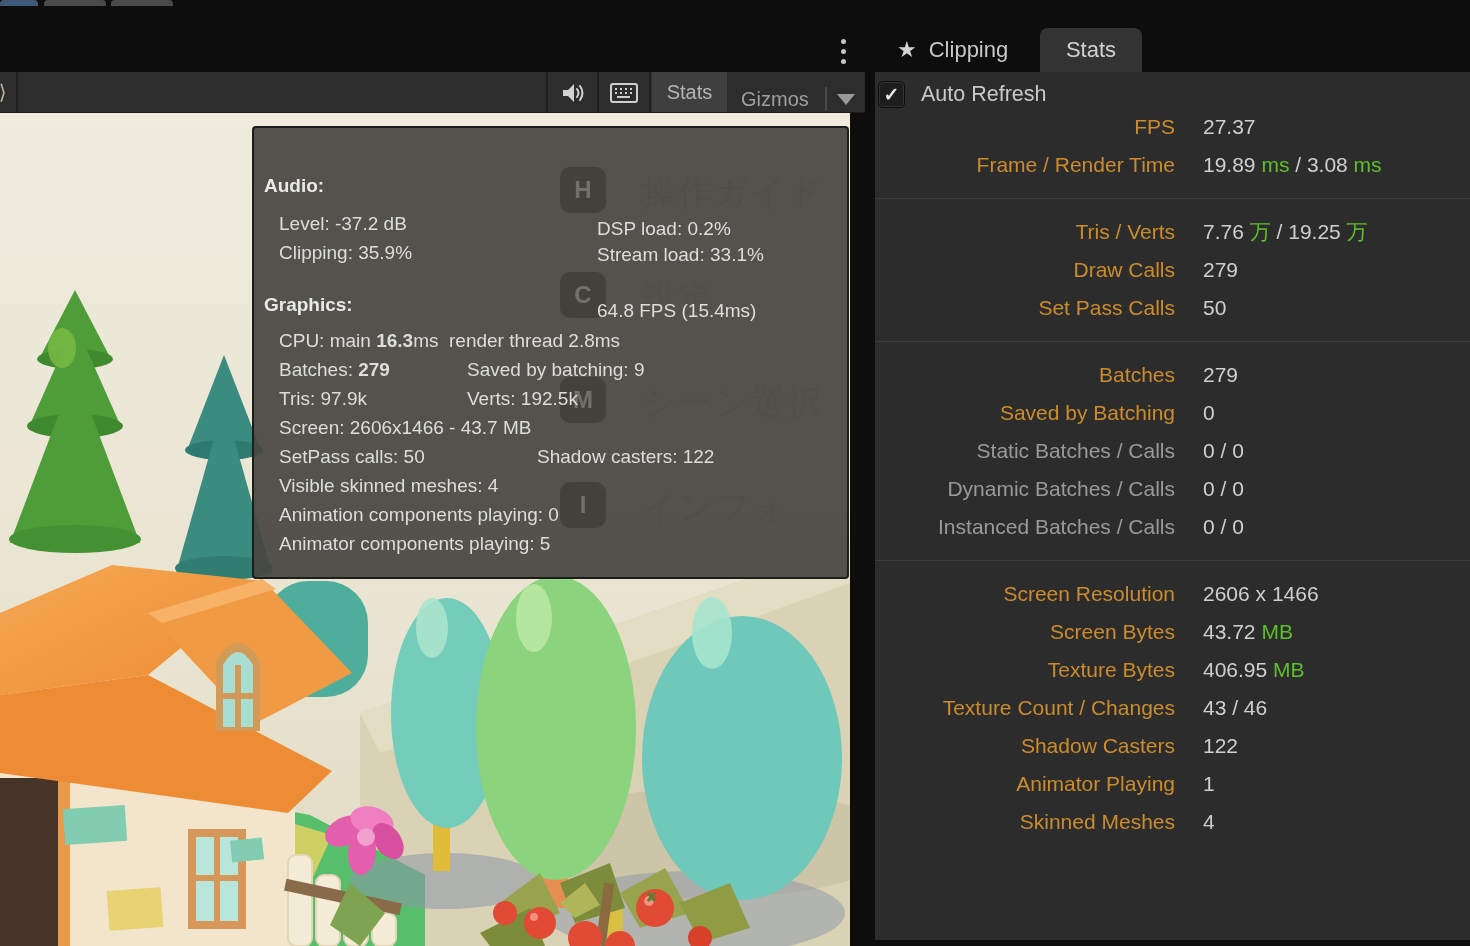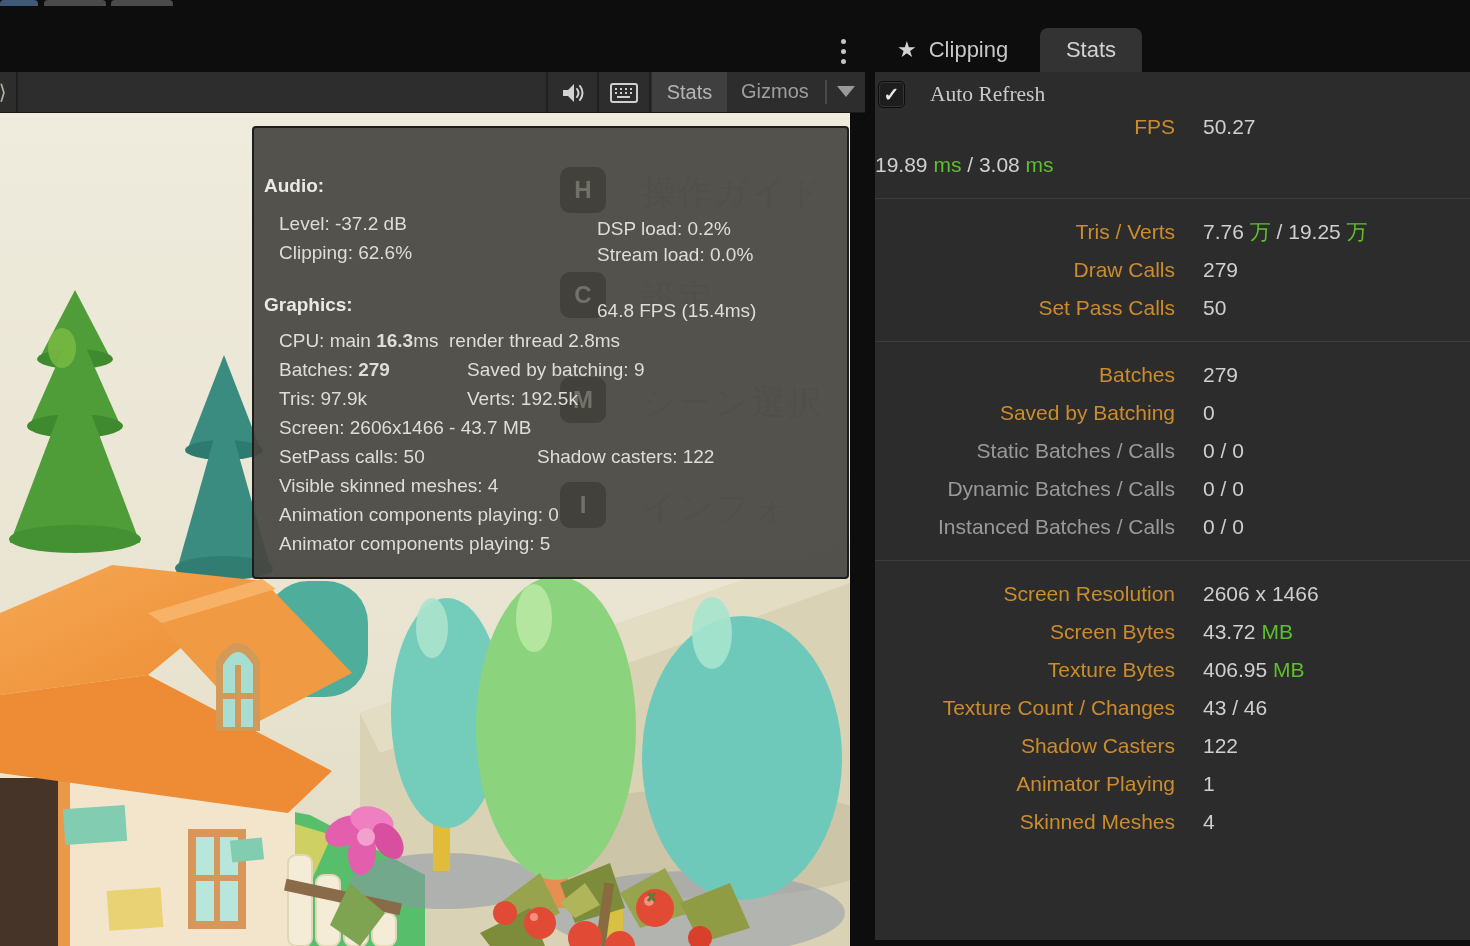--- a/index.html
+++ b/index.html
@@ -15,21 +15,21 @@
 
   
   .game-toolbar{position:absolute;left:0;top:72px;width:865px;height:41px;background:#2d2d2d;
     border-bottom:1px solid #1a1a1a;overflow:hidden;}
   .tb-partial{position:absolute;left:-9px;top:8px;width:22px;height:24px;color:#b9b4a6;font-size:20px;}
   .tb-sep{position:absolute;top:0;width:2px;height:41px;background:#202020;}
   .tb-btn{position:absolute;top:0;height:41px;display:flex;align-items:center;justify-content:center;
     color:#c9c9c9;}
   .tb-btn.text{font-size:20px;color:#a9a9a9;padding:0 14px;}
   .tb-btn.active{background:#3f3f3f;color:#b5b5b5;}
-  .gizmos-wrap{position:absolute;left:727px;top:0;width:138px;height:39px;display:flex;align-items:center;}
+  .gizmos-wrap{position:absolute;left:727px;top:0;width:138px;height:54px;display:flex;align-items:center;}
   .gizmos-label{font-size:20px;color:#9e9e9e;padding-left:14px;flex:1;}
   .gizmos-sep{width:2px;height:24px;background:#4a4a4a;margin-right:10px;}
   .caret{width:0;height:0;border-left:9px solid transparent;border-right:9px solid transparent;
     border-top:11px solid #9a9a9a;margin-right:10px;}
 
   
   .game-view{position:absolute;left:0;top:113px;width:850px;height:833px;overflow:hidden;background:#ebe7d8;}
 
   
   .stats-overlay{position:absolute;left:252px;top:13px;width:597px;height:453px;
@@ -48,21 +48,21 @@
   .fav-tab{position:absolute;left:14px;top:0;height:44px;display:flex;align-items:center;gap:12px;
     color:#c8c8c8;font-size:22px;padding:0 8px;}
   .fav-star{font-size:22px;color:#d2d2d2;}
   .stats-tab{position:absolute;left:165px;top:0;width:102px;height:44px;background:#333333;
     border-radius:8px 8px 0 0;display:flex;align-items:center;justify-content:center;color:#d2d2d2;font-size:22px;}
   .rp-body{position:absolute;left:0;top:72px;width:595px;height:868px;background:#2c2c2c;}
   .auto-row{position:absolute;left:3px;top:7px;height:30px;display:flex;align-items:center;}
   .checkbox{width:27px;height:27px;border-radius:5px;background:#1d1d1d;border:1px solid #0c0c0c;
     box-shadow:inset 0 0 0 1px #343434;color:#e8e8e8;font-size:19px;font-weight:bold;
     display:flex;align-items:center;justify-content:center;}
-  .auto-label{margin-left:25px;font-size:21.5px;color:#c9c9c9;font-family:Liberation Serif, serif;}
+  .auto-label{margin-left:16px;font-size:21.5px;color:#c9c9c9;}
   .stats-rows{position:absolute;left:0;top:36px;width:689px;}
   .s-row{height:38px;display:flex;align-items:center;font-size:21px;}
   .s-label{width:300px;text-align:right;color:#cc8c2c;margin-right:28px;white-space:pre;}
   .s-label.dim{color:#9a9a9a;}
   .s-value{color:#cfcfcf;white-space:pre;}
   .s-value .unit{color:#5fbe2e;margin-top:21px;}
   .divider{height:1px;background:#3d3d3d;margin:14px 0;}
   .rp-bottom{position:absolute;left:0;top:940px;width:595px;height:6px;background:#0d0d0d;}
 
   
@@ -235,23 +235,23 @@
           <div class="ghost-btn" style="top: 144px;">C</div>
           <div class="ghost-label" style="top: 147px;">設定</div>
           <div class="ghost-btn" style="top: 249px;">M</div>
           <div class="ghost-label" style="top: 252px;">シーン選択</div>
           <div class="ghost-btn" style="top: 354px;">I</div>
           <div class="ghost-label" style="top: 357px;">インフォ</div>
         </div>
 
       <div class="ov-line ov-head" style="left:10px;top:47px">Audio:</div>
       <div class="ov-line" style="left:25px;top:85px">Level: -37.2 dB</div>
-      <div class="ov-line" style="left:25px;top:114px">Clipping: 62.6%</div>
+      <div class="ov-line" style="left:25px;top:114px">Clipping: 35.9%</div>
       <div class="ov-line" style="left:343px;top:90px">DSP load: 0.2%</div>
-      <div class="ov-line" style="left:343px;top:116px">Stream load: 0.0%</div>
+      <div class="ov-line" style="left:343px;top:116px">Stream load: 33.1%</div>
 
       <div class="ov-line ov-head" style="left:10px;top:166px">Graphics:</div>
       <div class="ov-line" style="left:343px;top:172px">64.8 FPS (15.4ms)</div>
       <div class="ov-line" style="left:25px;top:202px"><span>CPU: main </span><span class="ov-b">16.3</span><span>ms  render thread 2.8ms</span></div>
       <div class="ov-line" style="left:25px;top:231px"><span>Batches: </span><span class="ov-b">279</span></div>
       <div class="ov-line" style="left:213px;top:231px">Saved by batching: 9</div>
       <div class="ov-line" style="left:25px;top:260px">Tris: 97.9k</div>
       <div class="ov-line" style="left:213px;top:260px">Verts: 192.5k</div>
       <div class="ov-line" style="left:25px;top:289px">Screen: 2606x1466 - 43.7 MB</div>
       <div class="ov-line" style="left:25px;top:318px">SetPass calls: 50</div>
@@ -277,23 +277,24 @@
       <div class="stats-tab">Stats</div>
     </div>
     <div class="rp-body">
       <div class="auto-row">
         <span class="checkbox">✓</span>
         <span class="auto-label">Auto Refresh</span>
       </div>
       <div class="stats-rows">
           <div class="s-row">
             <span class="s-label">FPS</span>
-            <span class="s-value"><span>50.27</span></span>
-          </div>
-          <div class="s-row">
+            <span class="s-value"><span>27.37</span></span>
+          </div>
+          <div class="s-row">
+            <span class="s-label">Frame / Render Time</span>
             <span class="s-value"><span>19.89 </span><span class="unit">ms</span><span> / 3.08 </span><span class="unit">ms</span></span>
           </div>
           <div class="divider"></div>
           <div class="s-row">
             <span class="s-label">Tris / Verts</span>
             <span class="s-value"><span>7.76 </span><span class="unit">万</span><span> / 19.25 </span><span class="unit">万</span></span>
           </div>
           <div class="s-row">
             <span class="s-label">Draw Calls</span>
             <span class="s-value"><span>279</span></span>

